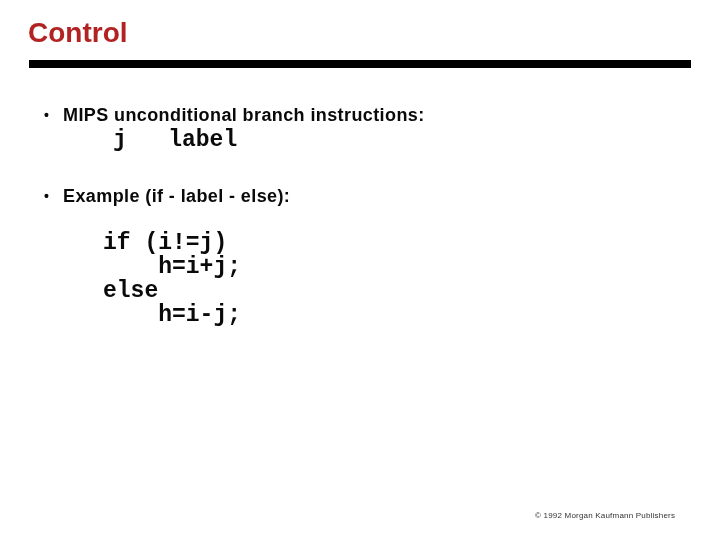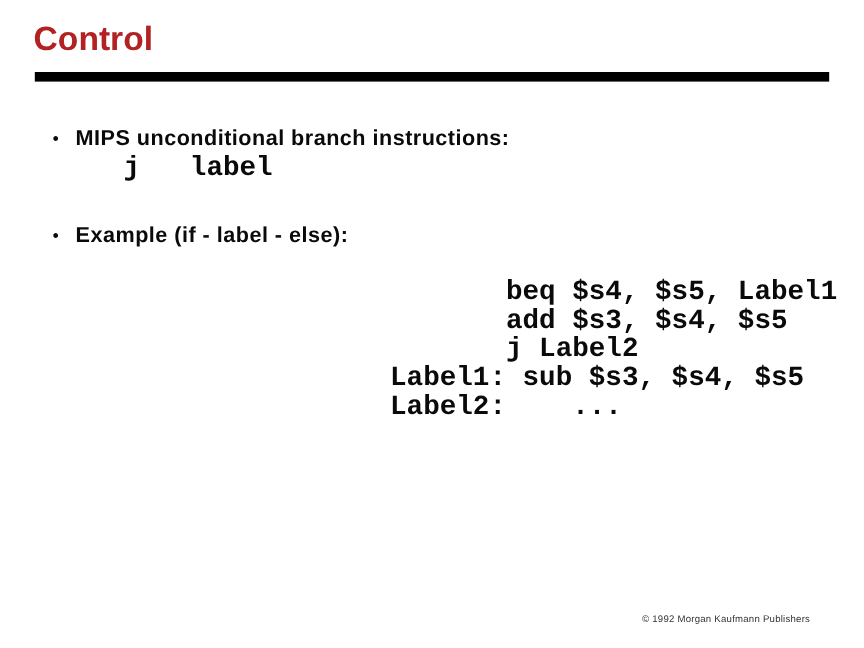--- a/index.html
+++ b/index.html
@@ -58,21 +58,21 @@
     font-family: "Liberation Mono", monospace;
     font-weight: bold;
     font-size: 23px;
     line-height: 24px;
     color: var(--body-color, #000);
     margin: 0;
     white-space: pre;
   }
   .jump-syntax {
     position: absolute;
-    left: 103px;
+    left: 113px;
     top: 128px;
   }
   .code-c {
     position: absolute;
     left: 103px;
     top: 231px;
   }
   .code-asm {
     position: absolute;
     left: 325px;
@@ -102,22 +102,21 @@
     <span>MIPS unconditional branch instructions:</span>
   </div>
 
   <pre class="mono jump-syntax">j   label</pre>
 
   <div class="bullet-item bullet-2">
     <span class="marker">•</span>
     <span>Example (if - label - else):</span>
   </div>
 
+  <pre class="mono code-c">if (i!=j)
+    h=i+j;
+else
+    h=i-j;</pre>
 
-  <pre class="mono code-asm">       beq $s4, $s5, Label1
-       add $s3, $s4, $s5
-       j Label2
-Label1: sub $s3, $s4, $s5
-Label2:    ...</pre>
 
   <div class="footer">© 1992 Morgan Kaufmann Publishers</div>
 
 </div>
 
 </body></html>

